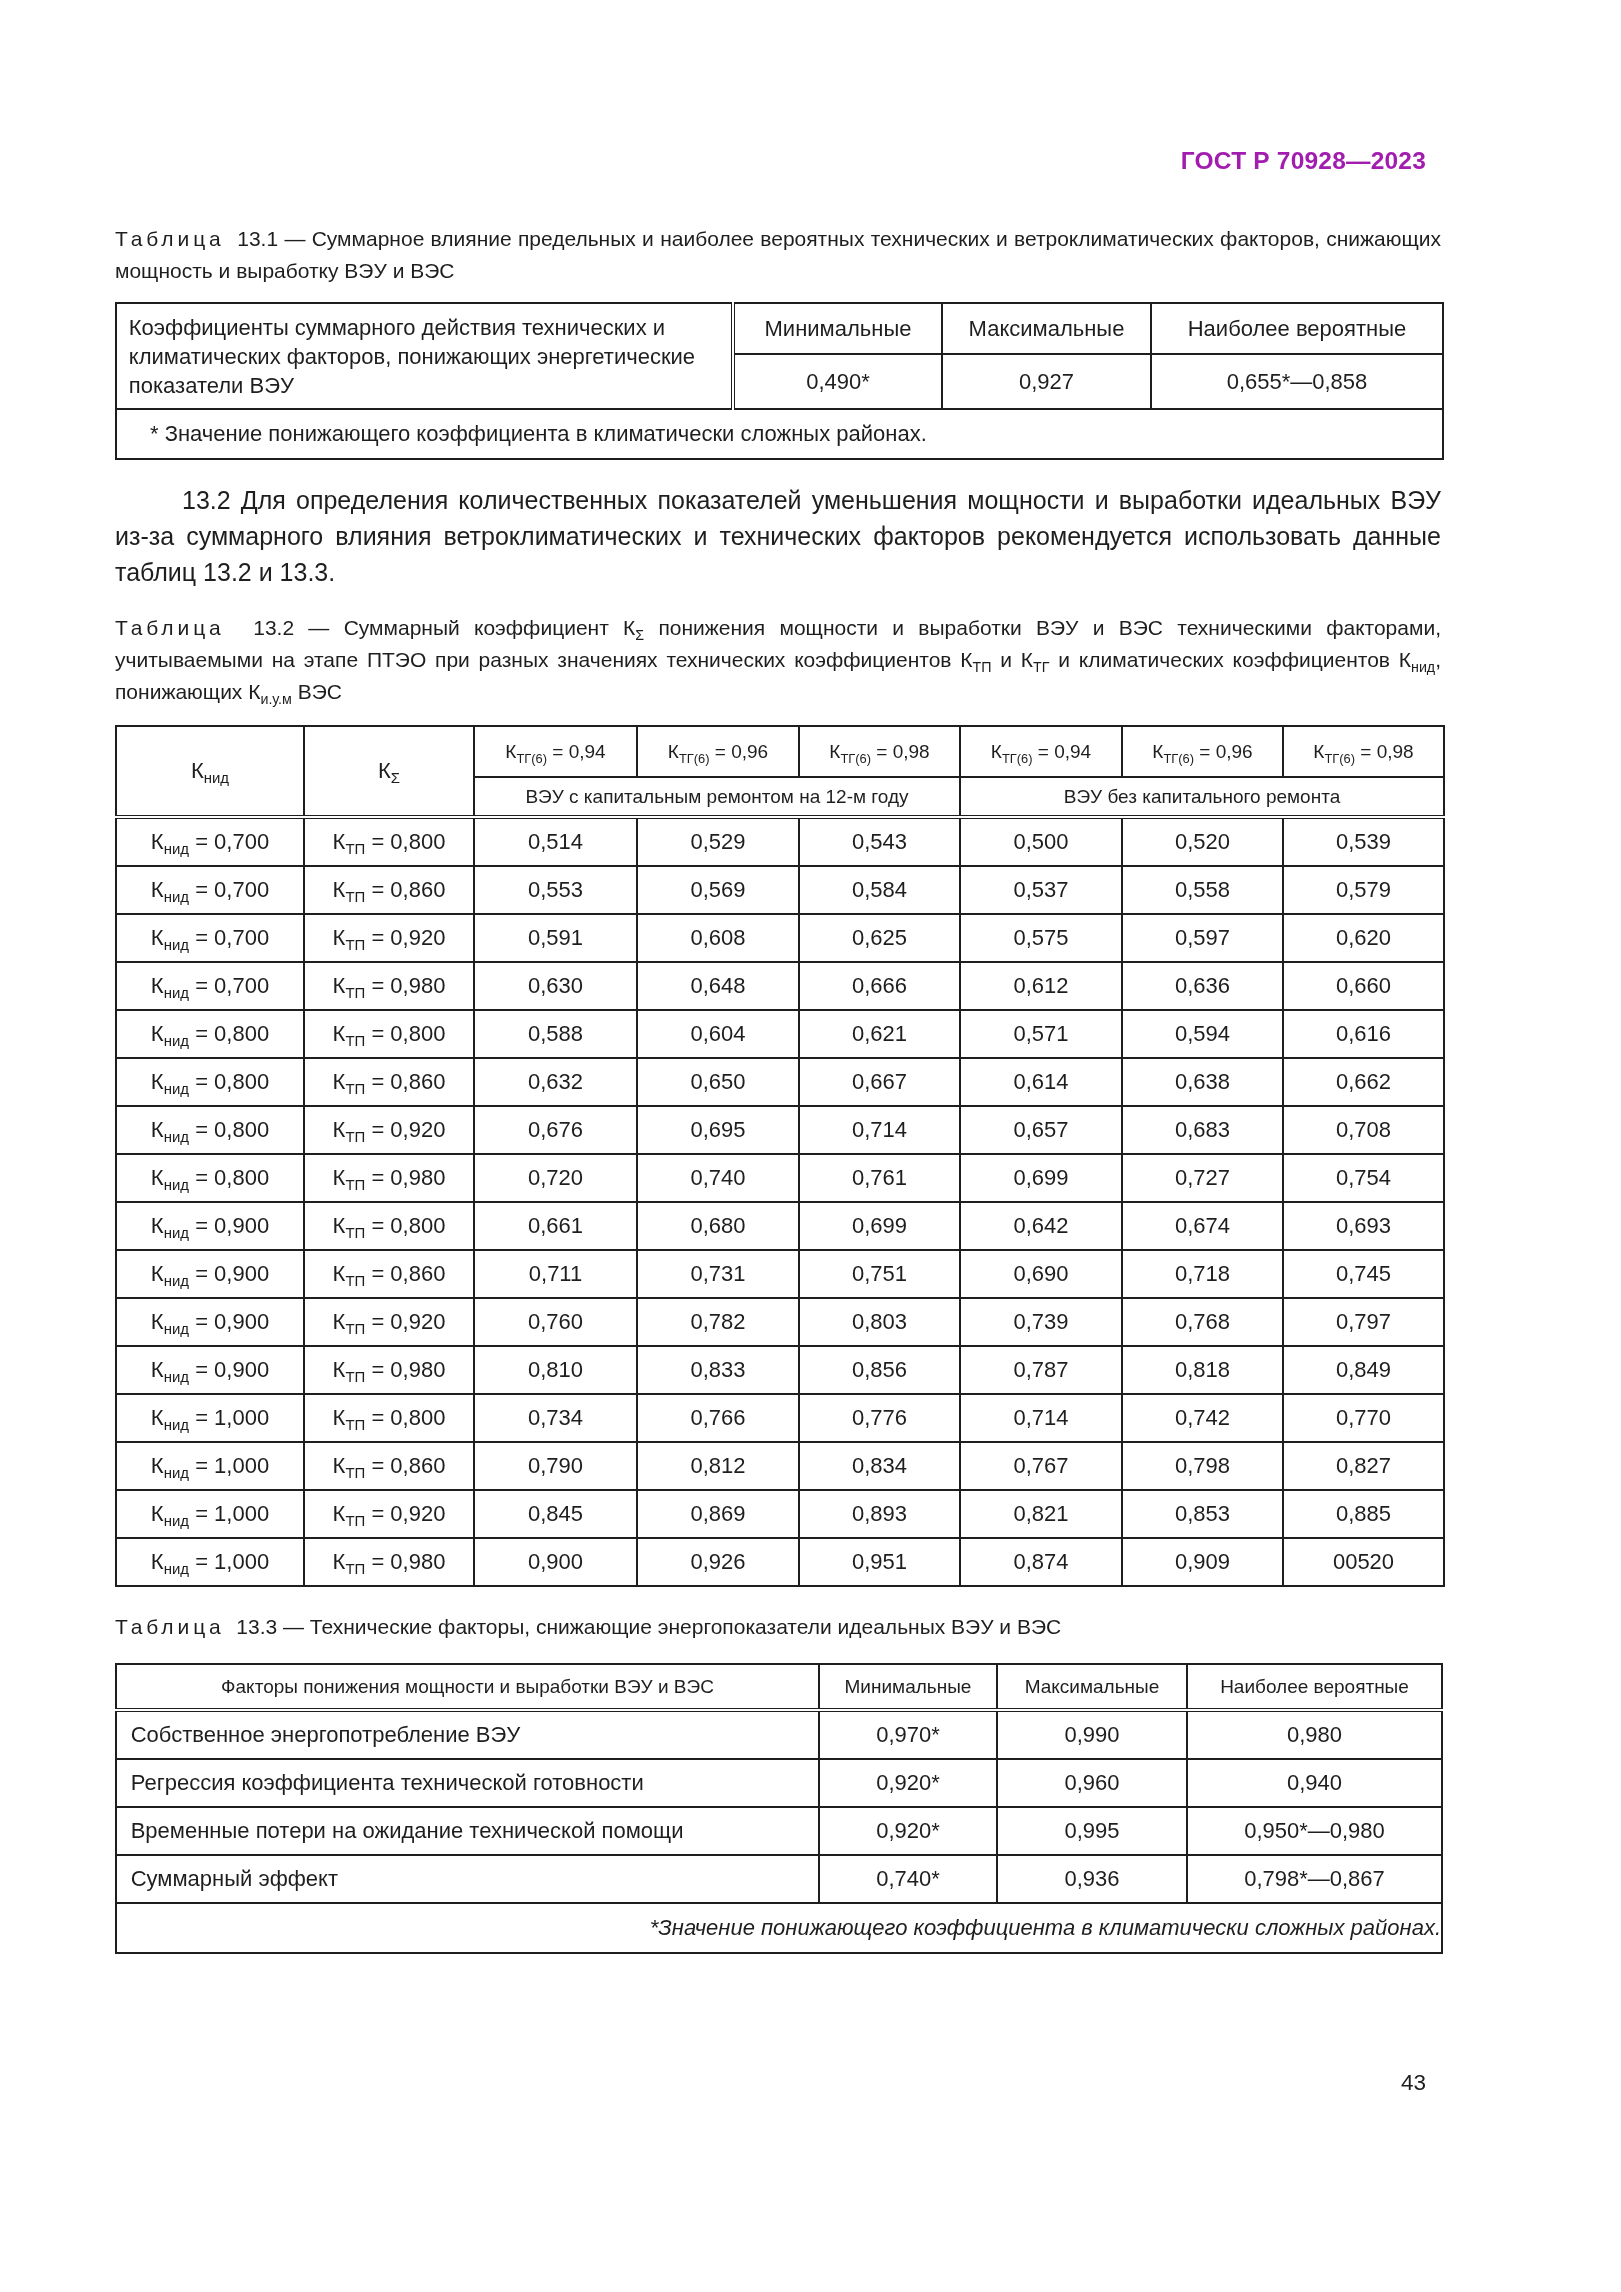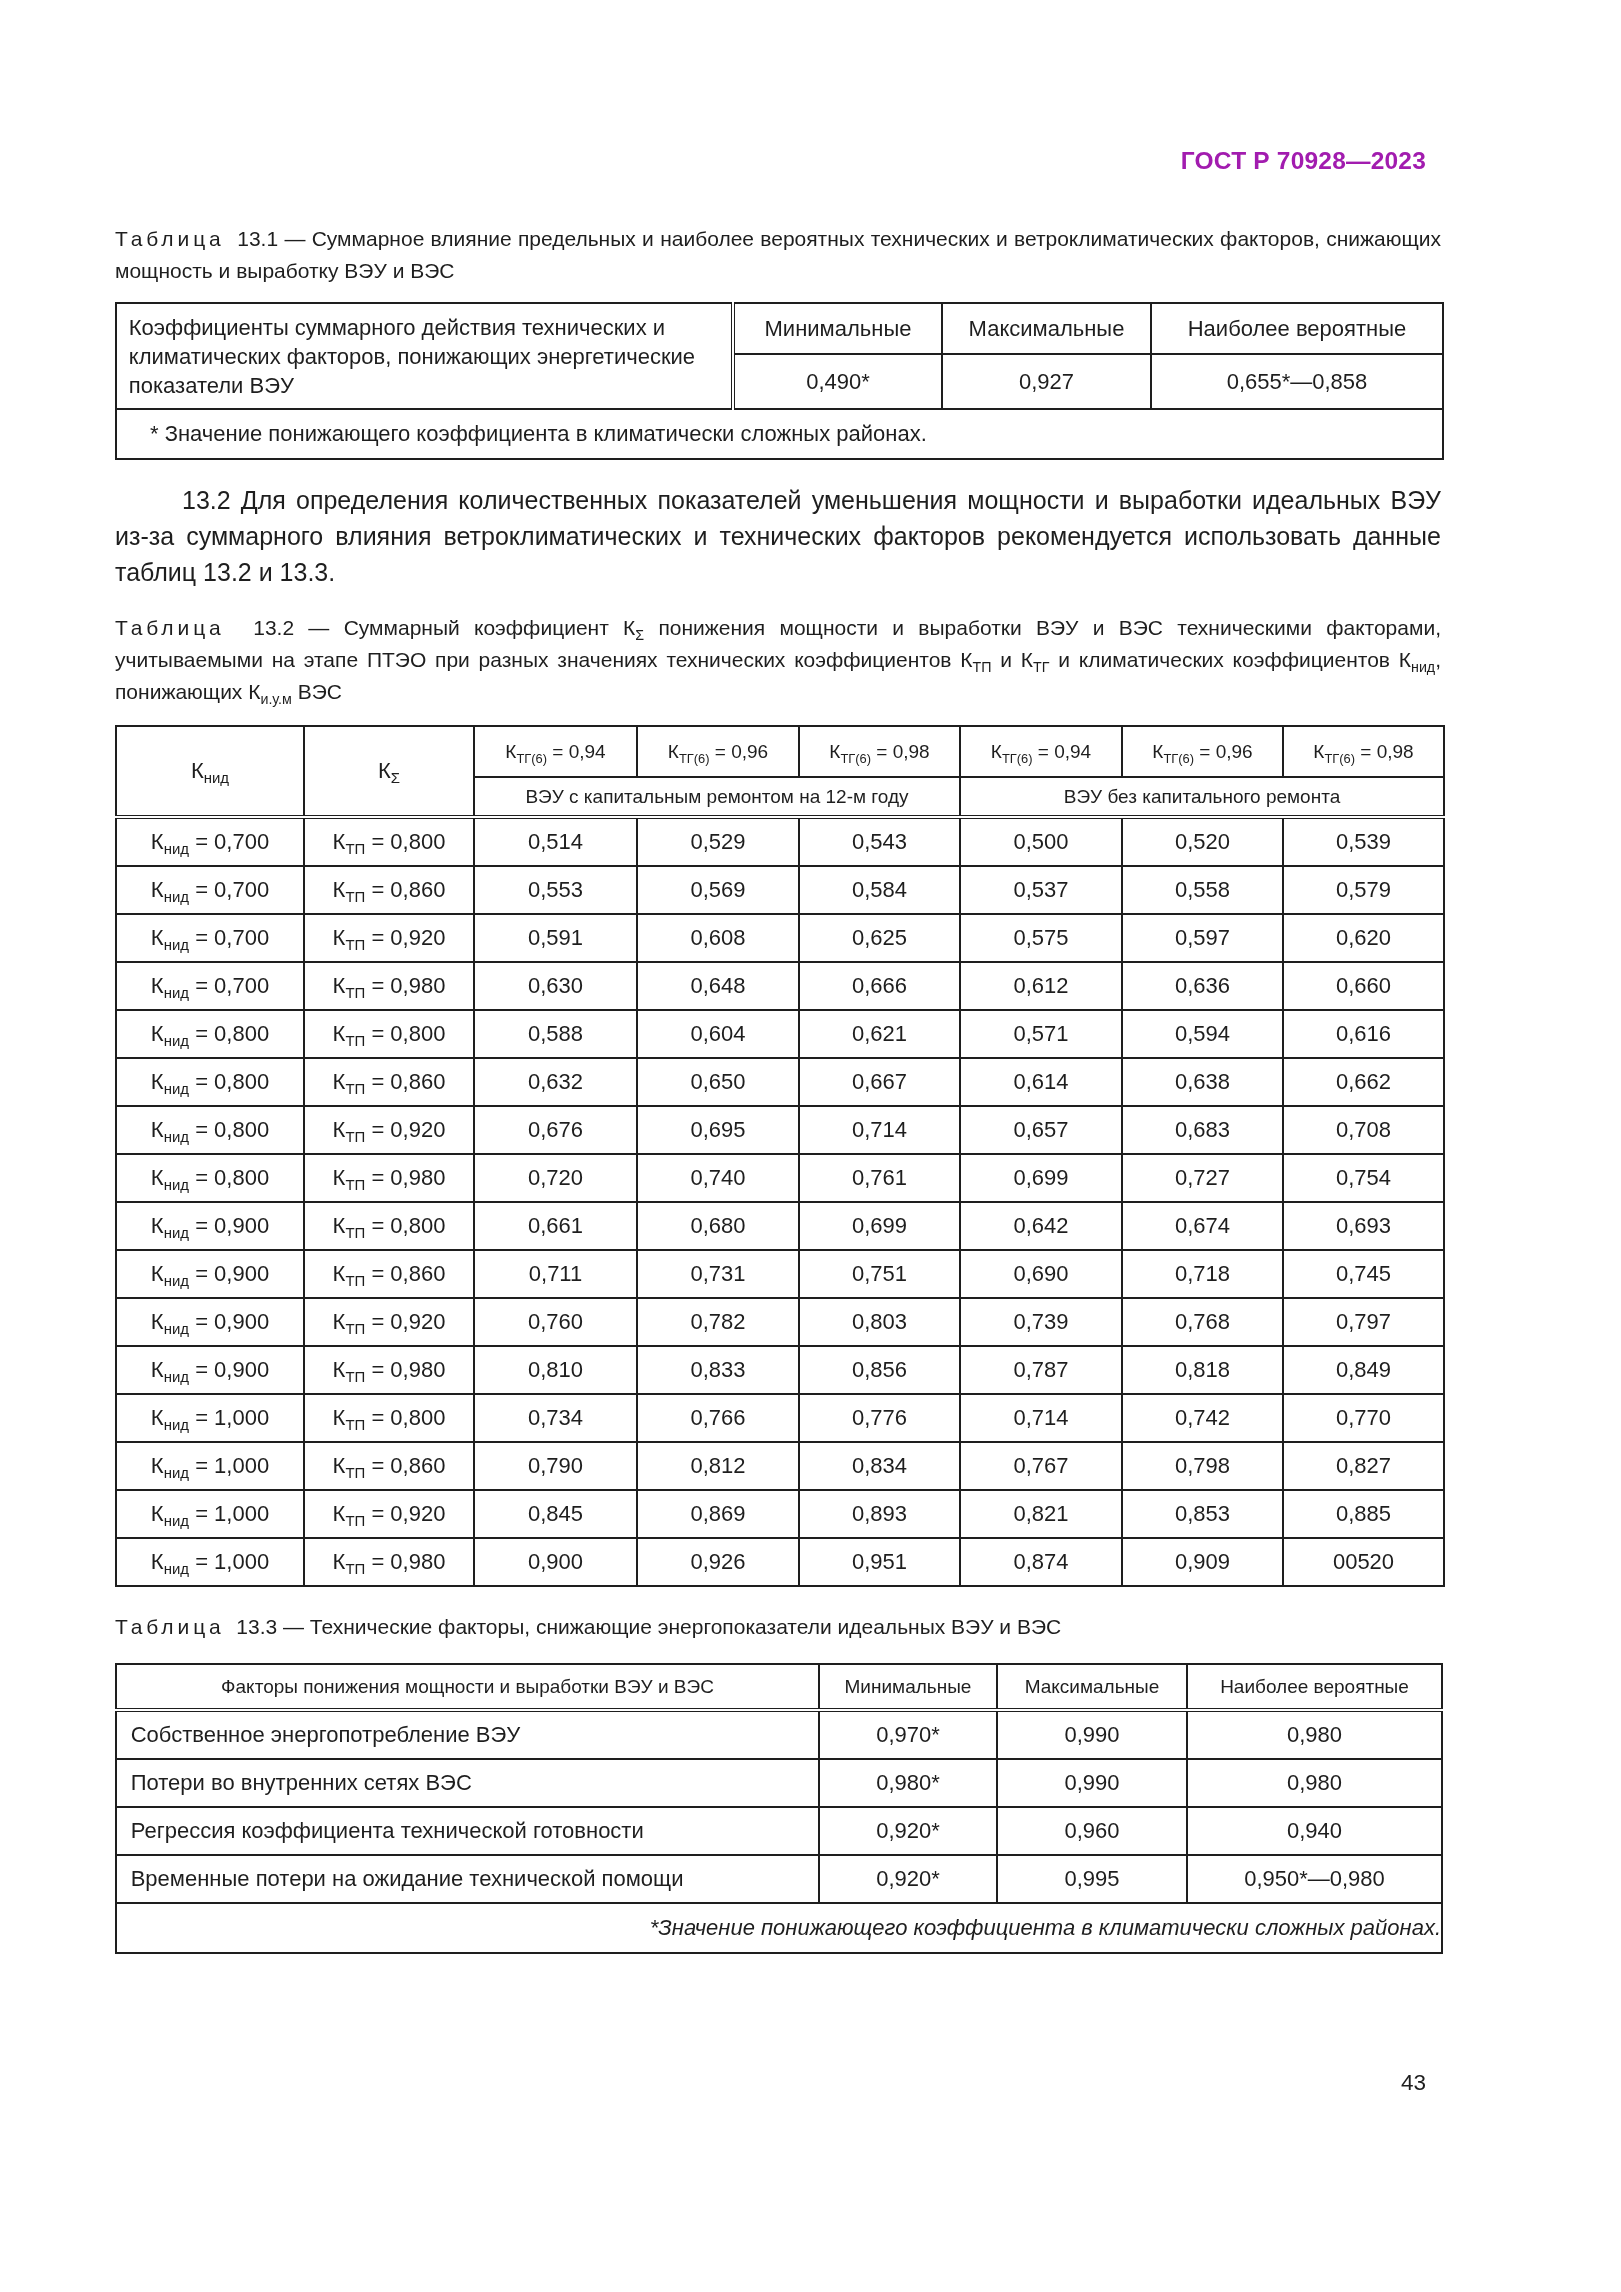--- a/index.html
+++ b/index.html
@@ -303,37 +303,37 @@
   </tr>
   </tbody>
     <tbody id="t133-body">
       <tr class="d">
         <td class="name">Собственное энергопотребление ВЭУ</td>
         <td>0,970*</td>
         <td>0,990</td>
         <td>0,980</td>
       </tr>
       <tr class="d">
-        <td class="name">Потери во внутренних сетях ВЭС</td>
-        <td>0,980*</td>
-        <td>0,990</td>
-        <td>0,980</td>
-      </tr>
-      <tr class="d">
         <td class="name">Регрессия коэффициента технической готовности</td>
         <td>0,920*</td>
         <td>0,960</td>
         <td>0,940</td>
       </tr>
       <tr class="d">
         <td class="name">Временные потери на ожидание технической помощи</td>
         <td>0,920*</td>
         <td>0,995</td>
         <td>0,950*—0,980</td>
       </tr>
+      <tr class="d">
+        <td class="name">Суммарный эффект</td>
+        <td>0,740*</td>
+        <td>0,936</td>
+        <td>0,798*—0,867</td>
+      </tr>
     </tbody>
   <tbody>
       <tr class="f">
     <td colspan="4">*Значение понижающего коэффициента в климатически сложных районах.</td>
   </tr>
 </tbody>
   </table>
 
 <div class="abs page-num">43</div>
 

